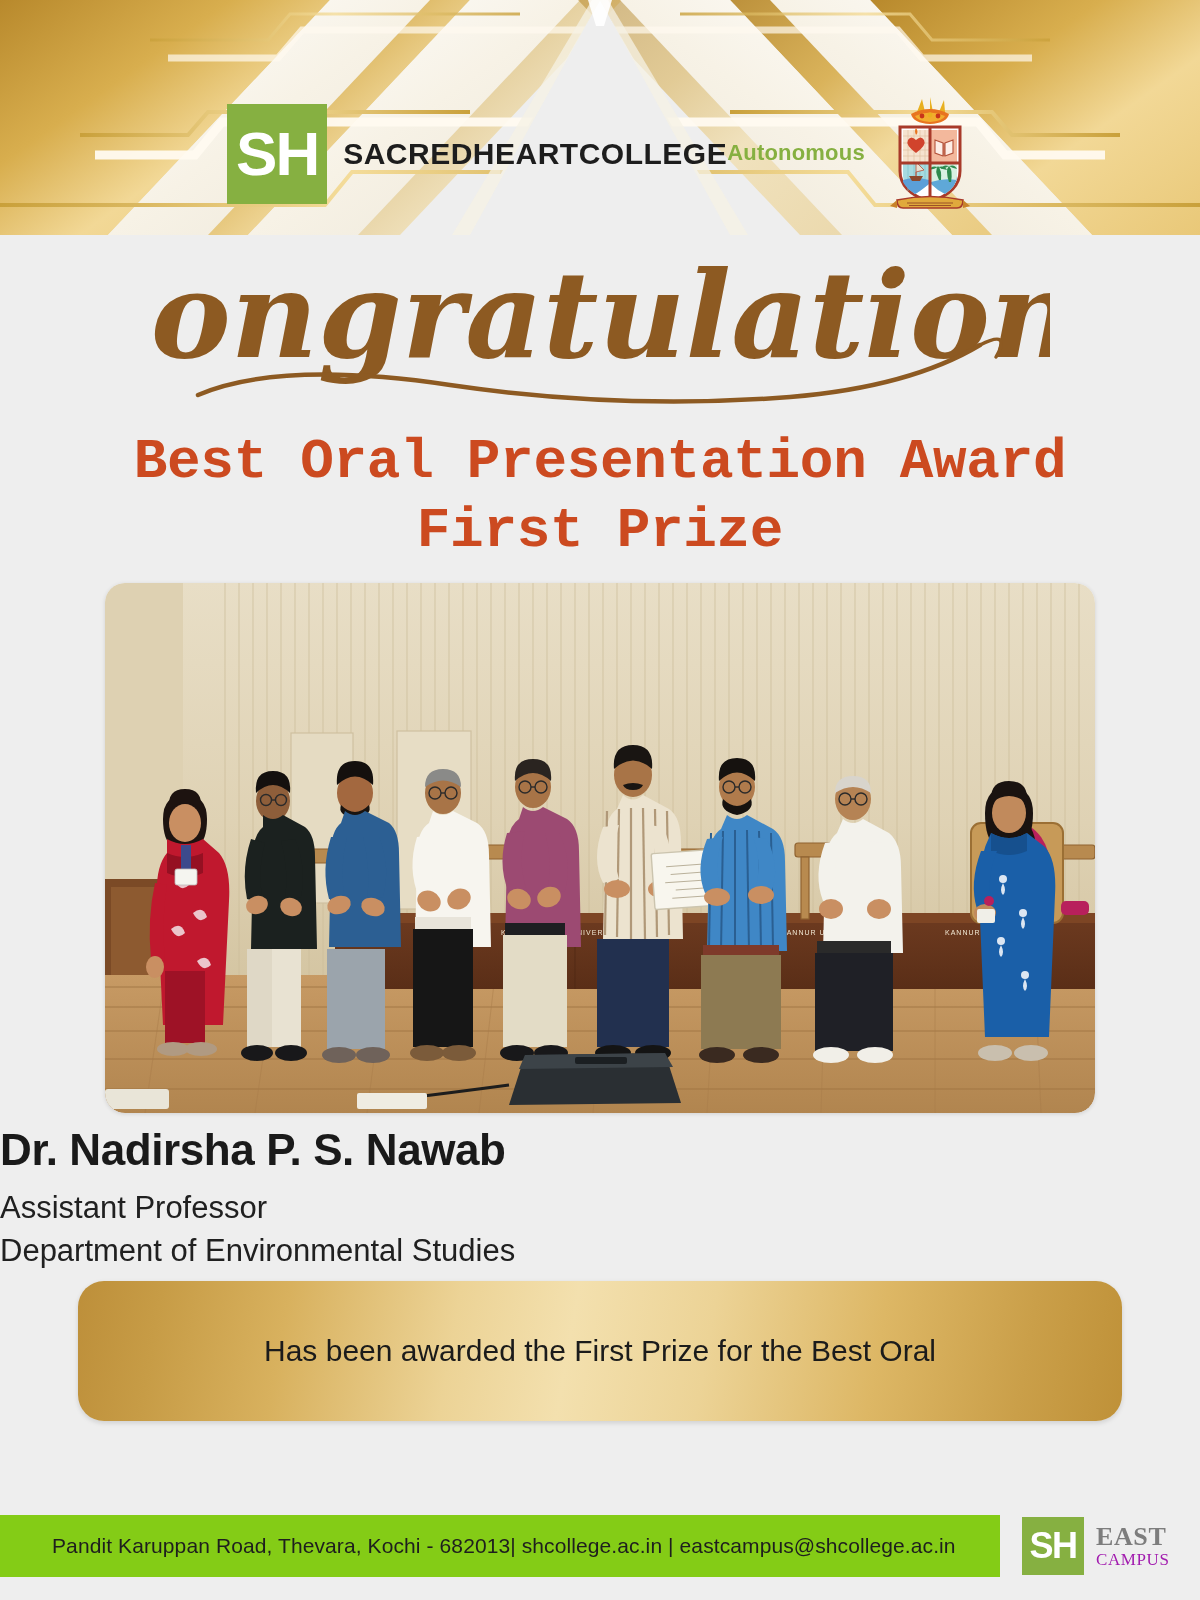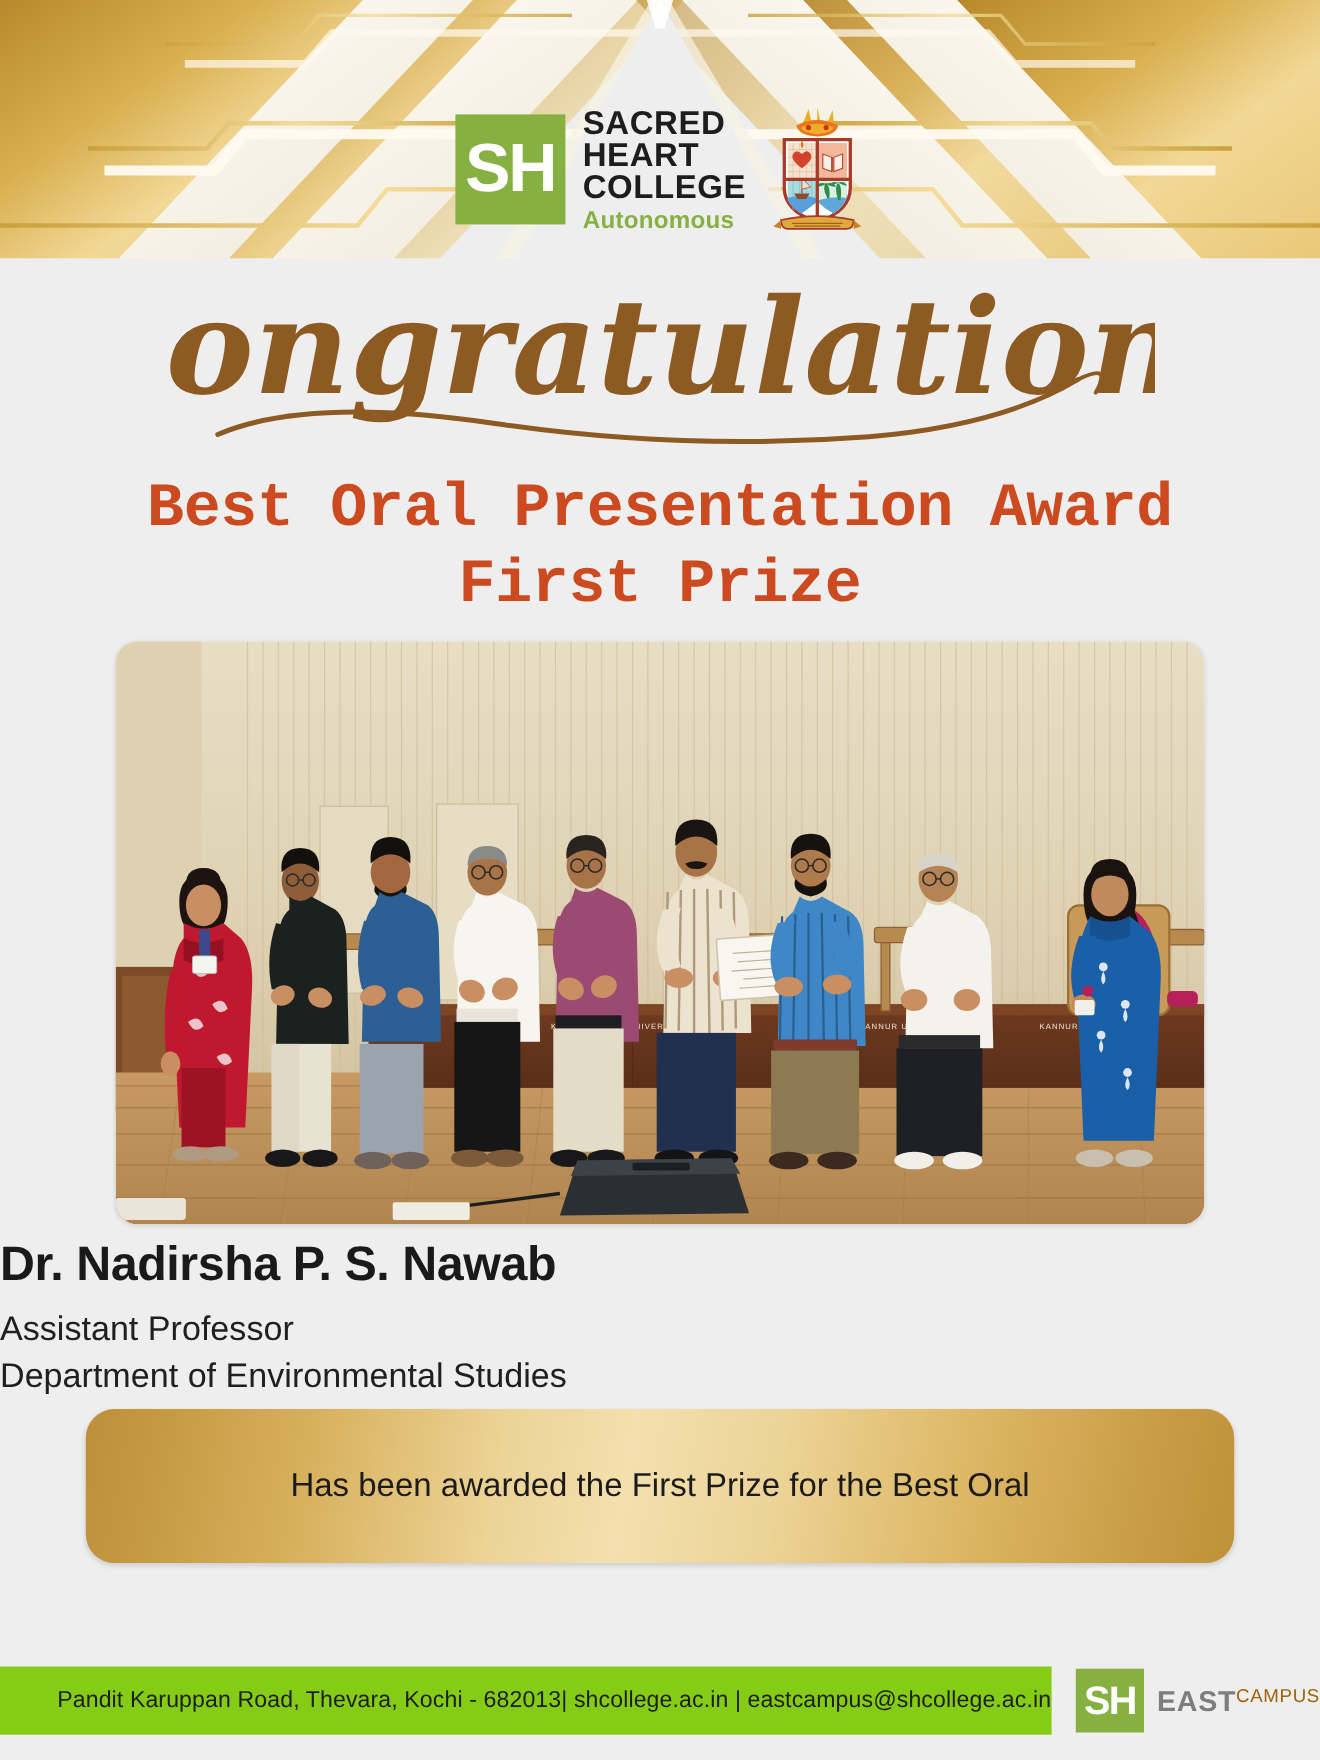--- a/index.html
+++ b/index.html
@@ -26,21 +26,21 @@
   }
   .sh-box{
     width:100px; height:100px; background:#86b041;
     display:flex; align-items:center; justify-content:center;
   }
   .sh-box span{
     color:#ffffff; font-size:62px; font-weight:bold;
     letter-spacing:-2px; line-height:1; font-family:"Liberation Sans", sans-serif;
   }
   .college-name{
-    display:flex; flex-direction:column; justify-content:center;
+    display:flex; flex-direction:row; justify-content:center;
     line-height:0.98; margin-left:2px;
   }
   .college-name .ln{
     font-size:30px; font-weight:bold; color:#1d1d1d;
     letter-spacing:0.5px; font-family:"Liberation Sans", sans-serif;
   }
   .college-name .auton{
     font-size:22px; color:#86b041; font-weight:bold; letter-spacing:0.2px;
     margin-top:3px;
   }
@@ -118,23 +118,23 @@
   .footer-logo{
     flex:1; display:flex; align-items:center; gap:12px; padding-left:22px;
   }
   .footer-sh{
     width:62px; height:58px; background:#86b041;
     display:flex; align-items:center; justify-content:center;
   }
   .footer-sh span{
     color:#fff; font-size:36px; font-weight:bold; letter-spacing:-1.5px; line-height:1;
   }
-  .footer-east{ display:flex; flex-direction:row; line-height:1.02; }
+  .footer-east{ display:flex; flex-direction:column; line-height:1.02;font-family:Liberation Serif, serif; }
   .footer-east .e1{ font-size:26px; font-weight:bold; color:#7d7d7d; letter-spacing:0.6px; }
-  .footer-east .e2{ font-size:17px; color:#a16207; letter-spacing:0.6px; }
+  .footer-east .e2{ font-size:17px; color:#a21caf; letter-spacing:0.6px; }
 </style>
 </head>
 <body>
 
 <div class="header-deco">
   <svg viewBox="0 0 1200 235" xmlns="http://www.w3.org/2000/svg">
     <defs>
       <linearGradient id="goldA" x1="0" y1="0" x2="1" y2="1">
         <stop offset="0%" stop-color="#b8892c"></stop>
         <stop offset="35%" stop-color="#d8ae4e"></stop>

